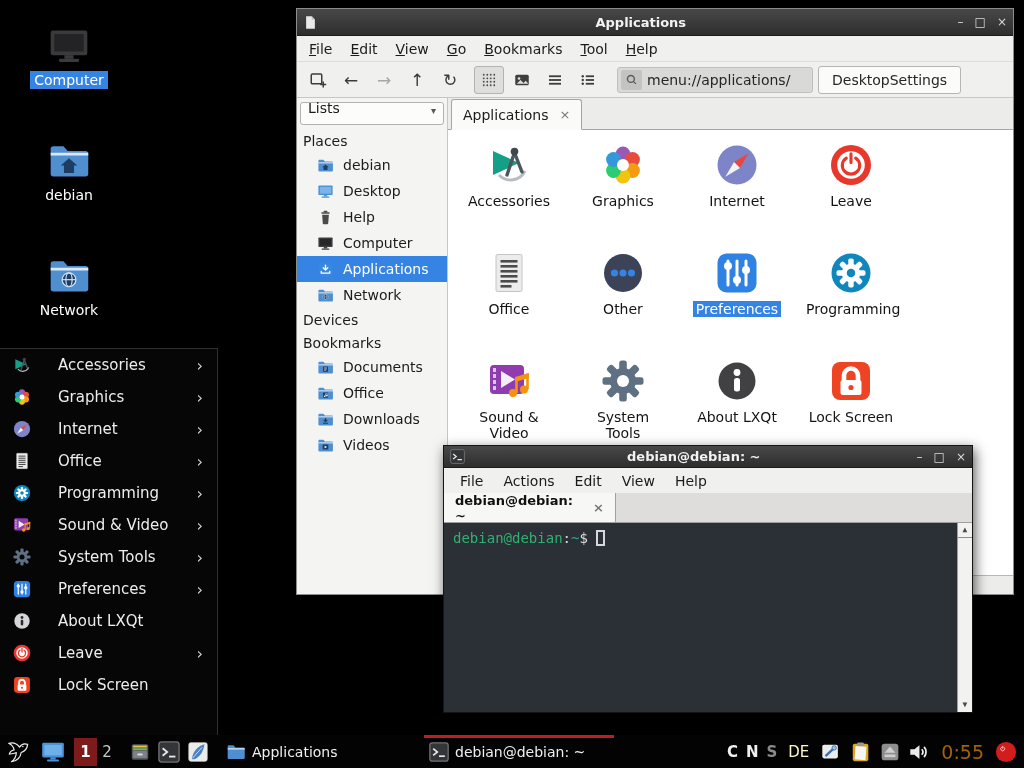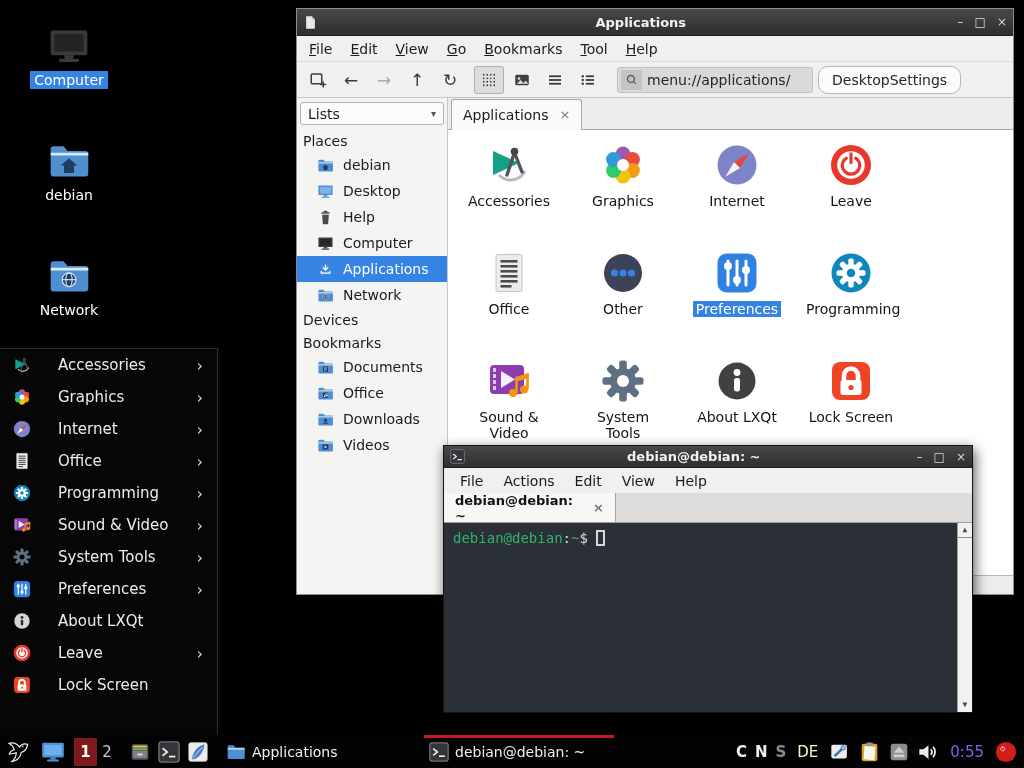--- a/index.html
+++ b/index.html
@@ -49,27 +49,27 @@
               align-items:center;padding-left:6px;flex:0 0 auto}
   .tb-btn{width:30px;height:28px;display:flex;align-items:center;justify-content:center;
           font-size:17px;color:#3a3a3a;margin-right:3px;border-radius:3px}
   .tb-btn.disabled{color:#a8a8a8}
   .tb-btn.pressed{background:#dededc;border:1px solid #b2b2b0}
   .tb-sep{width:6px}
   .addressbar{width:196px;height:26px;background:#d9d9d7;border:1px solid #c0c0be;border-radius:3px;
               display:flex;align-items:center;margin:0 5px;font-size:14px;color:#262626}
   .addr-icon{width:21px;height:20px;background:#c3c3c1;border-radius:2px;margin:0 5px 0 3px;
              display:flex;align-items:center;justify-content:center}
-  .btn-plain{height:28px;padding:0 13px;background:#fbfbfa;border:1px solid #b5b5b3;border-radius:10px;
+  .btn-plain{height:28px;padding:0 13px;background:#fbfbfa;border:1px solid #b5b5b3;border-radius:3px;
              font-size:14px;color:#262626;display:flex;align-items:center}
   .fm-body{flex:1;display:flex;min-height:0}
   .fm-sidebar{width:151px;background:#f4f4f2;border-right:1px solid #c7c7c5;font-size:14px;
               color:#1b1b1b;overflow:hidden;flex:0 0 auto}
   .combo{margin:4px 3px;height:23px;background:#fcfcfb;border:1px solid #b2b2b0;border-radius:3px;
-         display:flex;align-items:center;padding:8px 7px;font-size:14px}
+         display:flex;align-items:flex-end;padding:8px 7px;font-size:14px}
   .combo .arrow{margin-left:auto;color:#555;font-size:10px}
   .sb-header{padding:4px 0 3px 6px}
   .sb-item{height:26px;display:flex;align-items:center;padding-left:20px}
   .sb-item svg{margin-right:9px;flex:0 0 auto}
   .sb-item.selected{background:#3584e4;color:#fff}
   .fm-content{flex:1;display:flex;flex-direction:column;min-width:0}
   .fm-tabbar{height:32px;background:#ececea;border-bottom:1px solid #a6a6a4;display:flex;
              align-items:flex-end;padding-left:3px;flex:0 0 auto}
   .fm-tab{height:31px;margin-bottom:-1px;background:#fafaf9;border:1px solid #a6a6a4;border-bottom:1px solid #fafaf9;
           border-radius:3px 3px 0 0;display:flex;align-items:center;padding:0 11px;font-size:14px;color:#1b1b1b}
@@ -109,21 +109,21 @@
   .pager1{width:23px;height:28px;background:#7e1a1a;color:#fff;font-weight:bold;font-size:15px;
           display:flex;align-items:center;justify-content:center;margin-left:8px}
   .pager2{width:20px;height:28px;color:#c9c9c9;font-size:15px;display:flex;align-items:center;justify-content:center}
   .task{position:relative;height:33px;display:flex;align-items:center;font-size:14px;color:#f0f0f0}
   .task svg{margin:0 6px 0 5px;flex:0 0 auto}
   .task.active::before{content:"";position:absolute;top:0;left:0;right:0;height:3px;background:#c01c28}
   .tray{margin-left:auto;display:flex;align-items:center;gap:8px;padding-right:7px}
   .kbd{font-weight:bold;font-size:15px;color:#f0f0f0}
   .kbd.off{color:#8a8a8a}
   .layout{font-size:15px;color:#fef9c3;margin:0 3px}
-  .clock{font-size:15px;color:#8b5cf6;margin:17px 3px}
+  .clock{font-size:19px;color:#a16207;margin:17px 3px}
 </style>
 </head>
 <body>
 
 <svg width="0" height="0" style="position:absolute" aria-hidden="true">
 <defs>
   <symbol id="sym-monitor" viewBox="0 0 48 48">
     <rect x="4" y="7" width="40" height="27" rx="2.5" fill="currentColor"></rect>
     <rect x="8" y="11" width="32" height="19" fill="var(--screen,#1f1f21)"></rect>
     <rect x="19" y="34" width="10" height="4" fill="currentColor"></rect>

